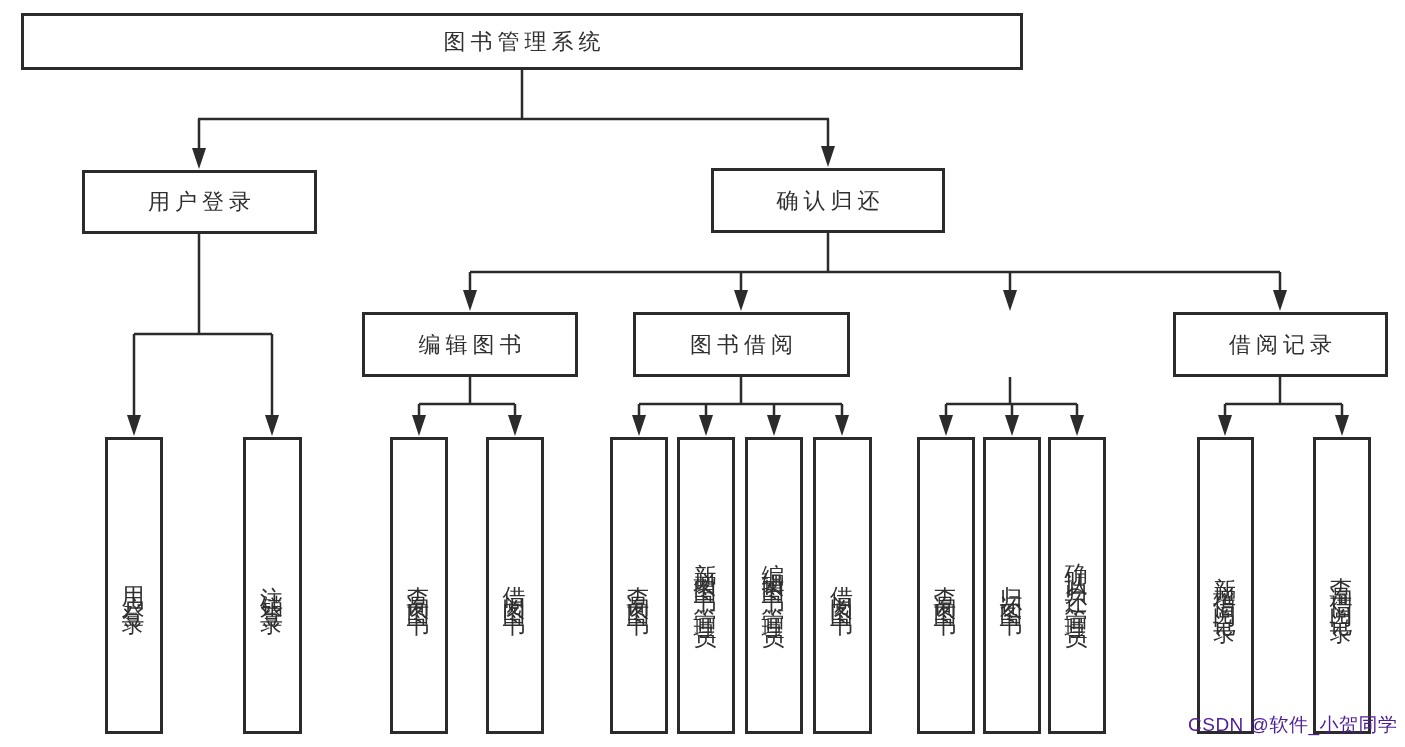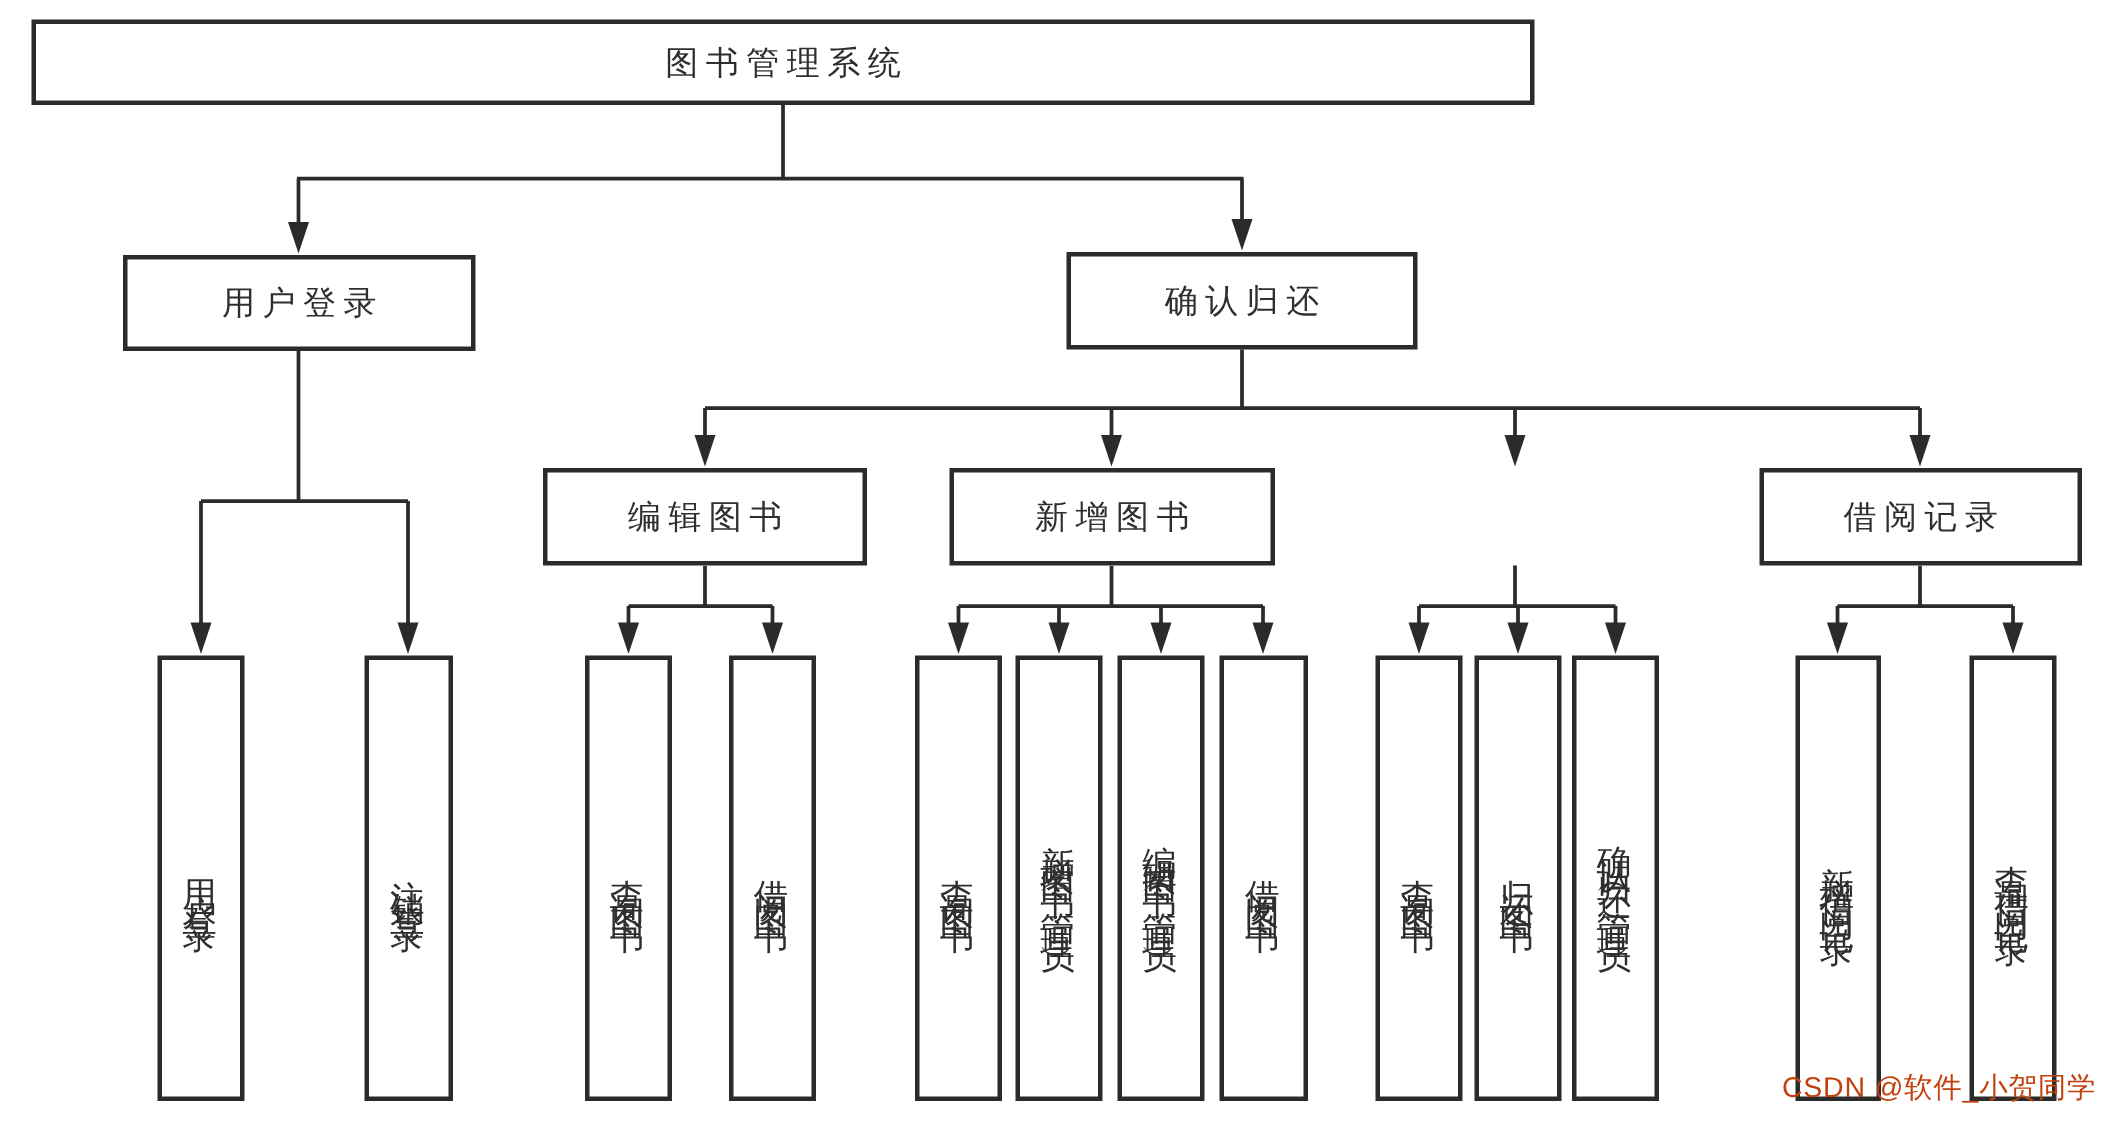--- a/index.html
+++ b/index.html
@@ -39,21 +39,21 @@
     font-size: 23px;
     letter-spacing: 9px;
     white-space: nowrap;
   }
   .watermark {
     position: absolute;
     left: 1188px;
     top: 712px;
     font-size: 19px;
     letter-spacing: 0.5px;
-    color: #c2410c;
+    color: #4c1d95;
     z-index: 5;
     white-space: nowrap;
   }
 </style>
 </head>
 <body>
 
 <div class="stage">
 
   <svg class="connectors" viewBox="0 0 1405 747" xmlns="http://www.w3.org/2000/svg">
@@ -104,21 +104,21 @@
     <span class="t">用户登录</span>
   </div>
   <div class="box h" style="left:711px;top:168px;width:234px;height:65px">
     <span class="t">确认归还</span>
   </div>
 
   <div class="box h" style="left:362px;top:312px;width:216px;height:65px">
     <span class="t">编辑图书</span>
   </div>
   <div class="box h" style="left:633px;top:312px;width:217px;height:65px">
-    <span class="t">新增图书</span>
+    <span class="t">图书借阅</span>
   </div>
   <div class="box h" style="left:1173px;top:312px;width:215px;height:65px">
     <span class="t">借阅记录</span>
   </div>
 
   <div class="box v" style="left:105px;top:437px;width:58px;height:297px">
     <span class="t">用户登录</span>
   </div>
   <div class="box v" style="left:243px;top:437px;width:59px;height:297px">
     <span class="t">注销登录</span>

